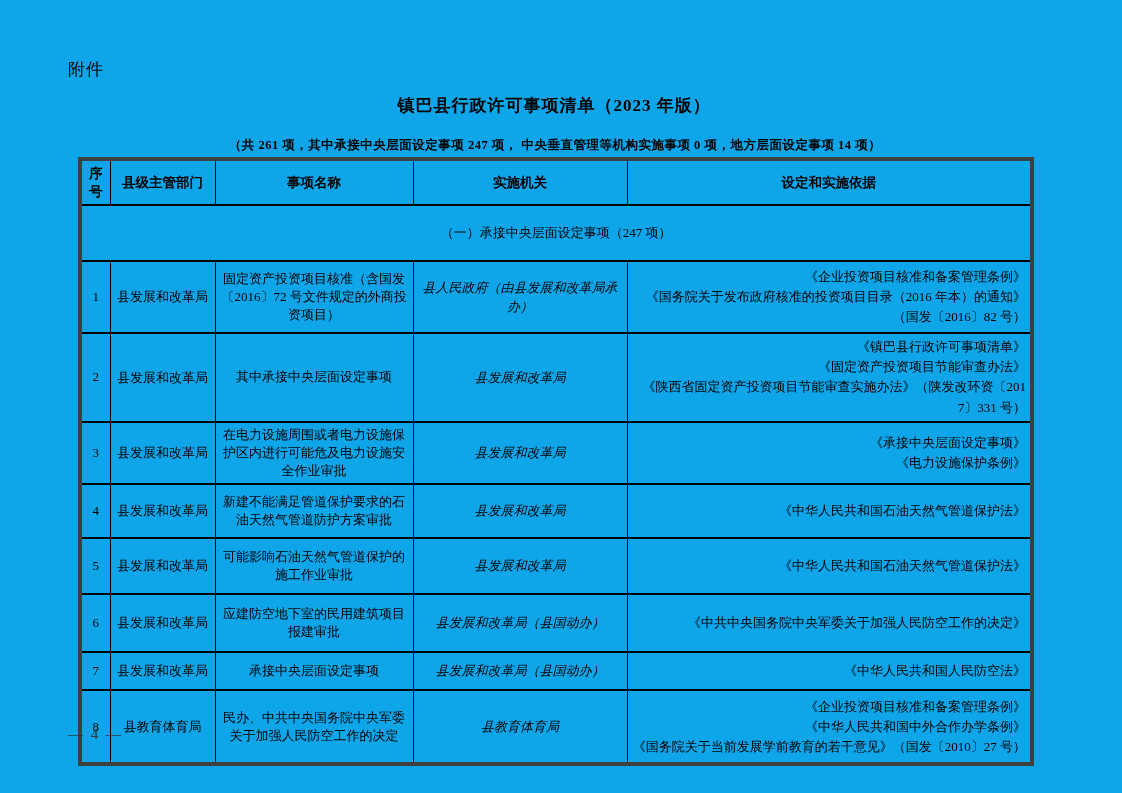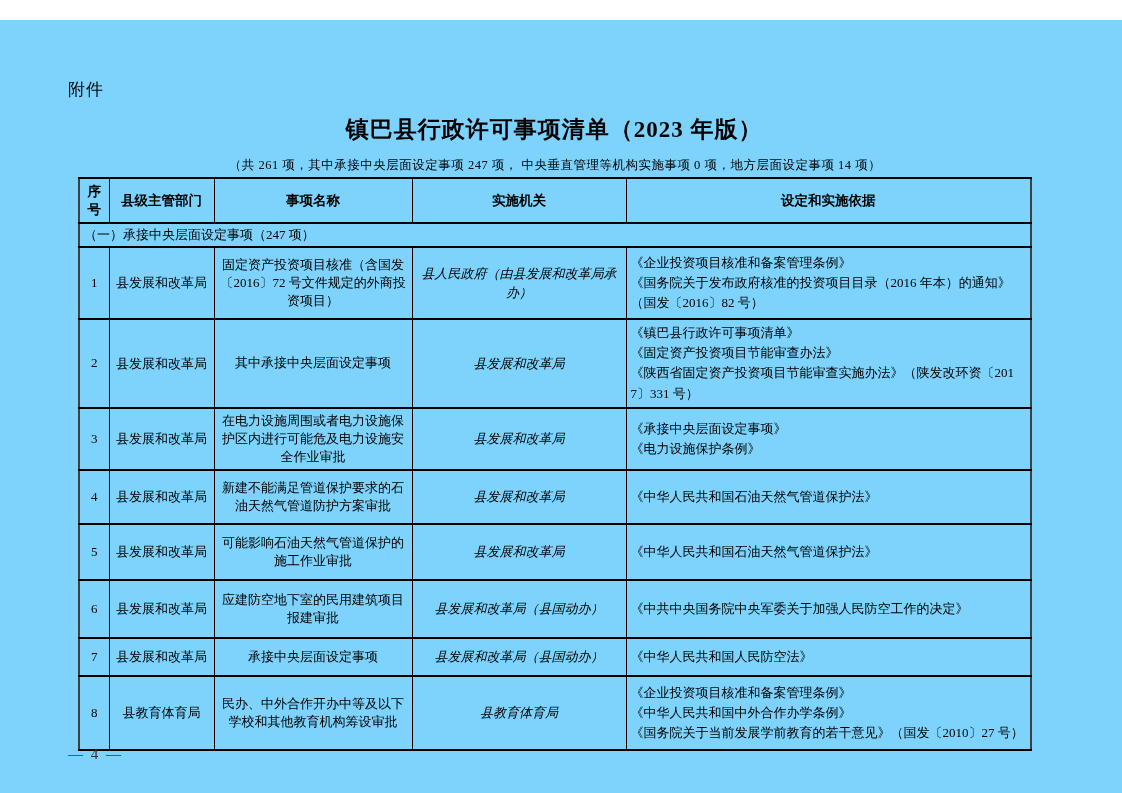--- a/index.html
+++ b/index.html
@@ -9,58 +9,58 @@
     width: 1122px;
     height: 793px;
     font-family: "Liberation Serif", "DejaVu Serif", serif;
     color: #000;
     position: relative;
     overflow: hidden;
   }
   .page {
     position: absolute;
     inset: 0;
-    background: #7dd3fc;
-    margin-top: 20px;
+    background: #0ea5e9;
   }
   .attachment-label {
     position: absolute;
     left: 68px;
     top: 58px;
     font-size: 17px;
     letter-spacing: 1px;
   }
   .doc-title {
     position: absolute;
     left: 78px;
     top: 94px;
     width: 952px;
     text-align: center;
-    font-size: 23px;
+    font-size: 17px;
     font-weight: bold;
     letter-spacing: 1px;
   }
   .doc-subtitle {
     position: absolute;
     left: 60px;
     top: 137px;
     width: 990px;
     text-align: center;
     font-size: 12.5px;
     letter-spacing: 0.5px;
     white-space: nowrap;
+    font-weight: bold;
   }
   table.licensing {
     position: absolute;
     left: 78px;
     top: 157px;
     width: 952px;
     border-collapse: collapse;
     table-layout: fixed;
-    border: 2px solid #404040;
+    border: 4px solid #404040;
   }
   .licensing th, .licensing td {
     border-left: 1px solid #000;
     border-right: 1px solid #000;
     border-top: 2px solid #000;
     border-bottom: 2px solid #000;
     vertical-align: middle;
     word-break: break-all;
   }
   .licensing th {
@@ -68,29 +68,29 @@
     font-weight: bold;
     padding: 4px 2px;
     text-align: center;
     line-height: 1.3;
   }
   .licensing td {
     font-size: 13px;
     padding: 3px 4px;
   }
   .section-row td {
-    text-align: left;
+    text-align: center;
     font-size: 13px;
-    padding: 2px 4px;
+    padding: 18px 4px;
   }
   .col-no    { text-align: center; }
   .col-dept  { text-align: center; line-height: 1.35; }
   .col-item  { text-align: center;  line-height: 1.4; }
   .col-agency{ text-align: center; line-height: 1.5; font-style: italic; }
-  .col-basis { text-align: left;  line-height: 1.55; padding-left: 8px; padding-right: 4px; }
+  .col-basis { text-align: right;  line-height: 1.55; padding-left: 8px; padding-right: 4px; }
   .law { margin: 0; }
   
   #table-body tr:nth-child(1) { height: 72px; }
   #table-body tr:nth-child(2) { height: 70px; }
   #table-body tr:nth-child(3) { height: 52px; }
   #table-body tr:nth-child(4) { height: 54px; }
   #table-body tr:nth-child(5) { height: 56px; }
   #table-body tr:nth-child(6) { height: 58px; }
   #table-body tr:nth-child(7) { height: 38px; }
   #table-body tr:nth-child(8) { height: 74px; }
@@ -205,21 +205,21 @@
       <td class="col-item">承接中央层面设定事项</td>
       <td class="col-agency">县发展和改革局（县国动办）</td>
       <td class="col-basis">
             <div class="law">《中华人民共和国人民防空法》</div>
           </td>
     </tr>
 
     <tr>
       <td class="col-no">8</td>
       <td class="col-dept">县教育体育局</td>
-      <td class="col-item">民办、中外合作开办中等及以下学校和其他教育机构筹设审批</td>
+      <td class="col-item">民办、中共中央国务院中央军委关于加强人民防空工作的决定</td>
       <td class="col-agency">县教育体育局</td>
       <td class="col-basis">
             <div class="law">《企业投资项目核准和备案管理条例》</div>
             <div class="law">《中华人民共和国中外合作办学条例》</div>
             <div class="law">《国务院关于当前发展学前教育的若干意见》（国发〔2010〕27 号）</div>
           </td>
     </tr>
   </tbody>
   </table>
 

